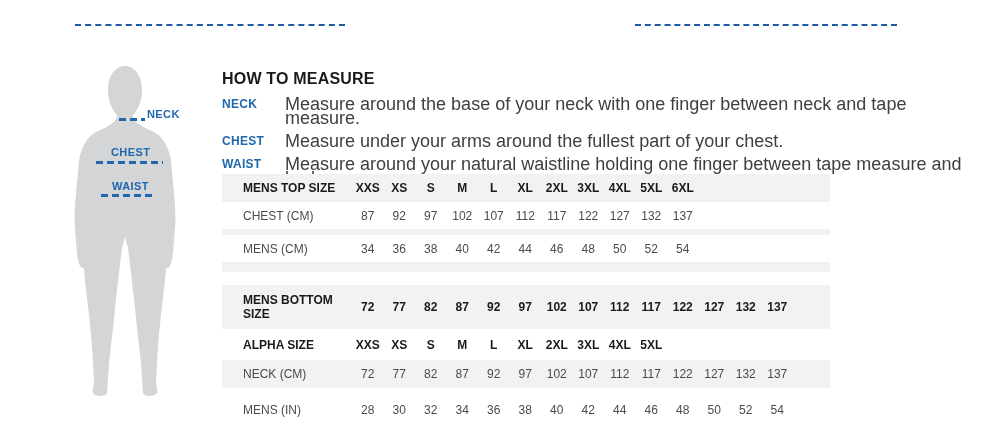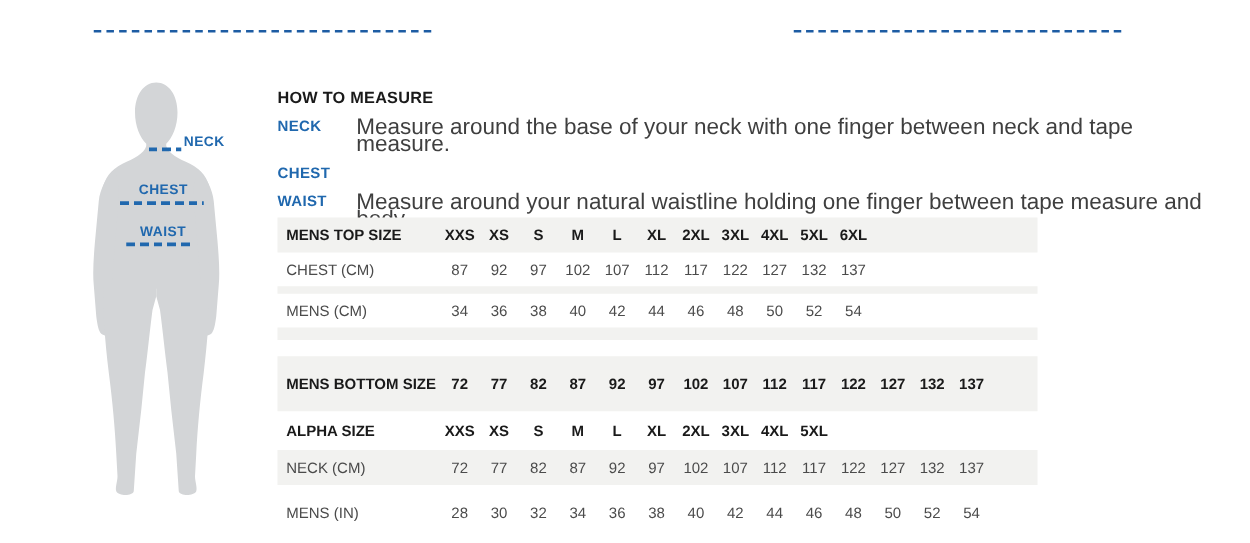--- a/index.html
+++ b/index.html
@@ -32,31 +32,31 @@
      background:repeating-linear-gradient(90deg,var(--accent) 0 7px,transparent 7px 11px)}
   .lbl-neck{left:147px;top:108px}
   .dash-neck{left:119px;top:118px;width:26px}
   .lbl-chest{left:111px;top:146px}
   .dash-chest{left:96px;top:161px;width:67px}
   .lbl-waist{left:112px;top:180px}
   .dash-waist{left:101px;top:194px;width:53px}
 
   
   .howto{position:absolute;left:222px;top:70px;width:740px}
-  .howto-title{font-size:13px;font-weight:bold;color:var(--ink);letter-spacing:.2px}
+  .howto-title{font-size:16px;font-weight:bold;color:var(--ink);letter-spacing:.2px}
   .howto-row{display:flex;margin-top:9px;line-height:14px}
   .howto-label{width:63px;flex:0 0 63px;color:var(--accent);font-weight:bold;font-size:12px;letter-spacing:.3px}
   .howto-text{color:var(--body-text);font-size:18px}
 
   
   .sizetable{position:absolute;left:222px;width:608px}
   .t-top{top:174px}
   .t-bottom{top:285px}
   .t-row{display:flex;align-items:center;font-size:12px;color:var(--data-text)}
-  .t-row .t-label{flex:0 0 130px;padding-left:7px}
+  .t-row .t-label{flex:0 0 130px;padding-left:21px}
   .t-row .cell{flex:0 0 31.5px;text-align:center}
   .row-shade{background:var(--band)}
   .row-bold{font-weight:bold;color:var(--ink)}
   .row-bold .t-label{color:var(--ink)}
   .h28{height:28px}.h27{height:27px}.h32{height:44px}.h31{height:31px}
   .sep6{height:6px;background:var(--band)}
   .sep10{height:10px;background:var(--band)}
 </style>
 </head>
 <body>
@@ -86,20 +86,21 @@
   <div class="meas-dash dash-waist"></div>
 
   <div class="howto">
     <div class="howto-title">HOW TO MEASURE</div>
     <div class="howto-row">
       <span class="howto-label">NECK</span>
       <span class="howto-text">Measure around the base of your neck with one finger between neck and tape measure.</span>
     </div>
     <div class="howto-row">
       <span class="howto-label">CHEST</span>
+      <span class="howto-text">Measure under your arms around the fullest part of your chest.</span>
     </div>
     <div class="howto-row">
       <span class="howto-label">WAIST</span>
       <span class="howto-text">Measure around your natural waistline holding one finger between tape measure and body.</span>
     </div>
   </div>
 
   <div class="sizetable t-top">
     <div class="t-row row-shade row-bold h28">
       <span class="t-label">MENS TOP SIZE</span>

